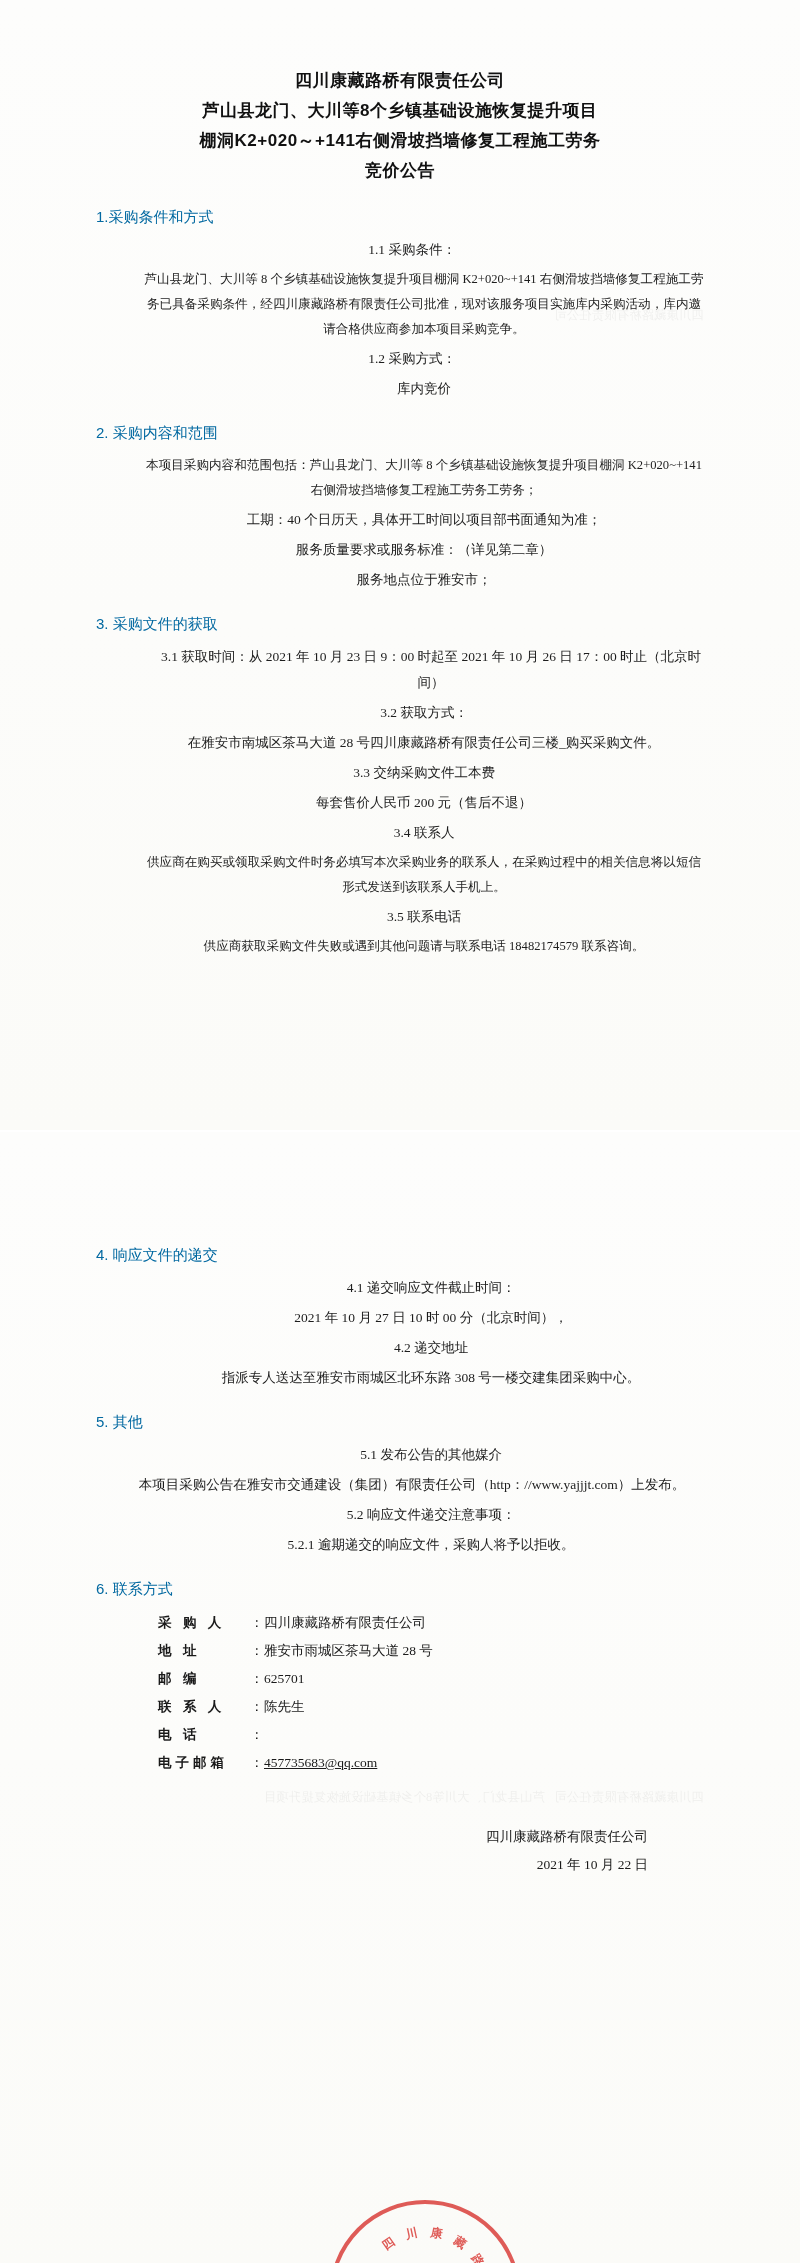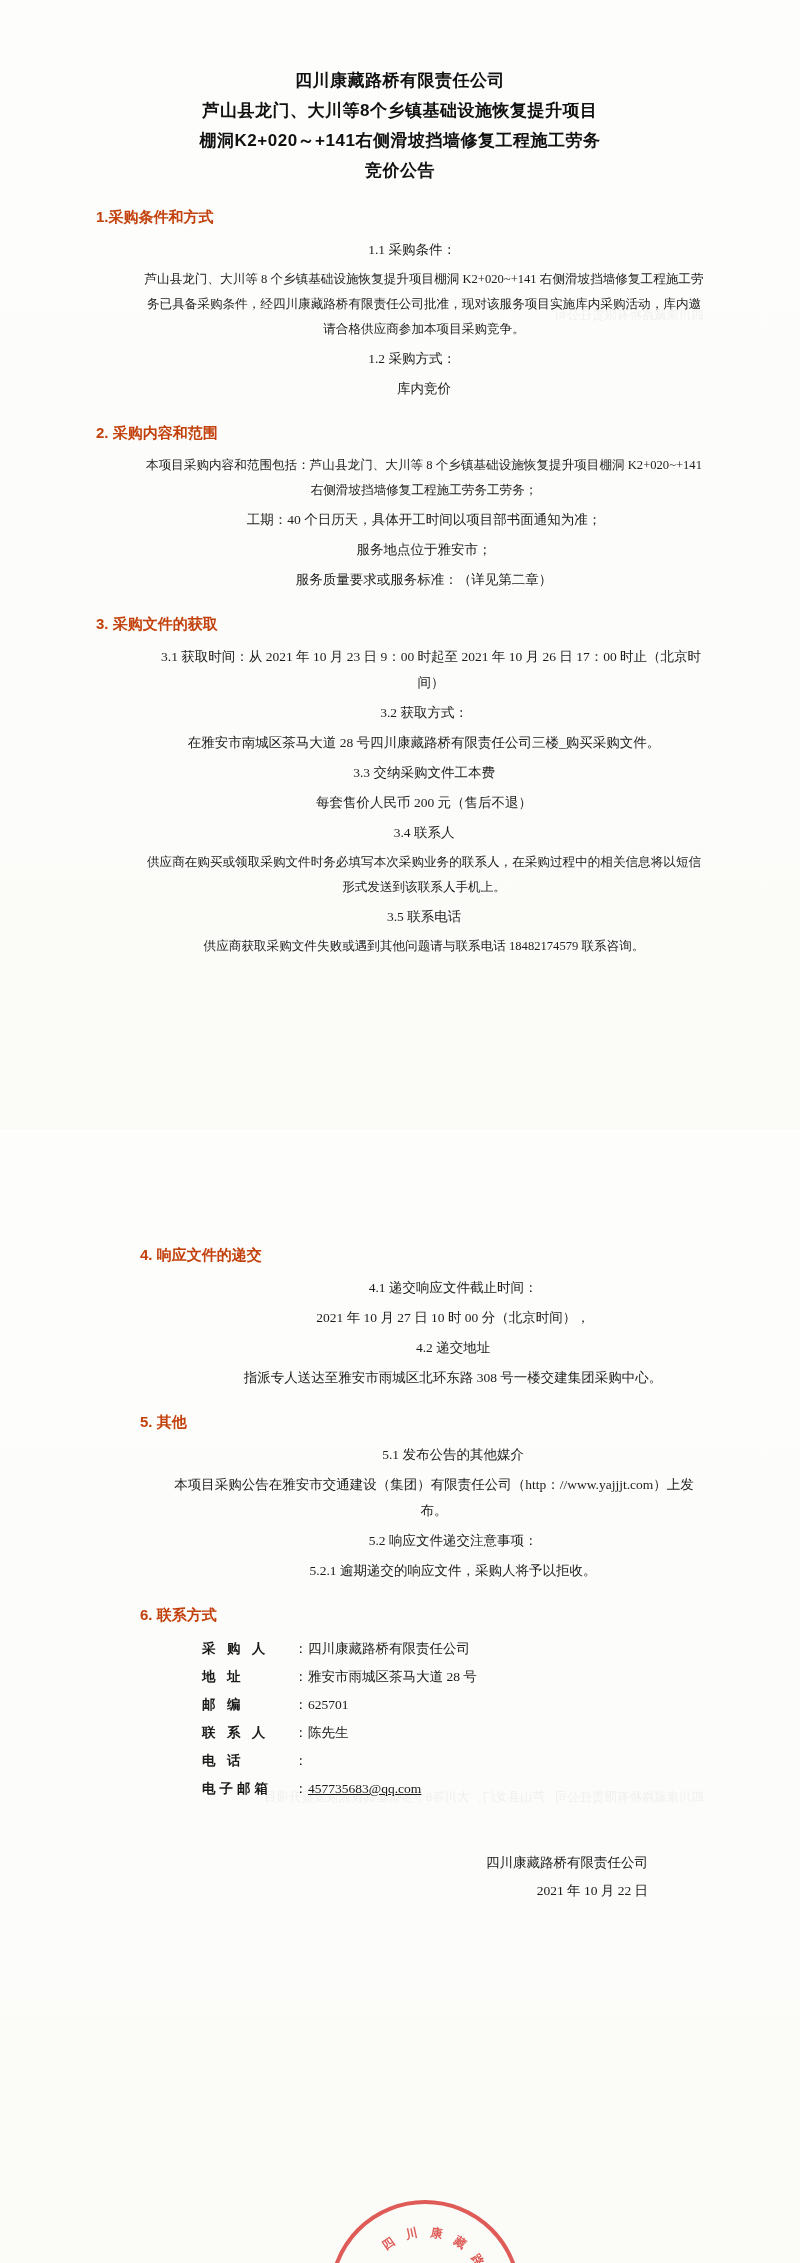--- a/index.html
+++ b/index.html
@@ -32,24 +32,24 @@
     font-family:"Liberation Sans", sans-serif;
     font-weight:bold;
     font-size:17px;
     letter-spacing:0.5px;
     line-height:30px;
     color:#111;
   }
   .title .l1{padding-top:66px;}
   h2.sec{
     font-family:"Liberation Sans", sans-serif;
-    font-weight:bold;
+    font-weight:normal;
     font-size:15px;
     margin:22px 0 10px 0;
-    color:#c2410c;
+    color:#0369a1;
   }
   .p{
     font-size:13.5px;
     line-height:26px;
     margin:4px 0;
     color:#1d1d1d;
     text-align:center;
   }
   .i1{margin-left:24px;}
   .i2{margin-left:48px;}
@@ -139,22 +139,22 @@
 
     <h2 class="sec">1.采购条件和方式</h2>
     <div class="p i1">1.1 采购条件：</div>
     <div class="p i2 small">芦山县龙门、大川等 8 个乡镇基础设施恢复提升项目棚洞 K2+020~+141 右侧滑坡挡墙修复工程施工劳务已具备采购条件，经四川康藏路桥有限责任公司批准，现对该服务项目实施库内采购活动，库内邀请合格供应商参加本项目采购竞争。</div>
     <div class="p i1">1.2 采购方式：</div>
     <div class="p i2">库内竞价</div>
 
     <h2 class="sec">2. 采购内容和范围</h2>
     <div class="p i2 small">本项目采购内容和范围包括：芦山县龙门、大川等 8 个乡镇基础设施恢复提升项目棚洞 K2+020~+141 右侧滑坡挡墙修复工程施工劳务工劳务；</div>
     <div class="p i2">工期：40 个日历天，具体开工时间以项目部书面通知为准；</div>
+    <div class="p i2">服务质量要求或服务标准：（详见第二章）</div>
     <div class="p i2">服务地点位于雅安市；</div>
-    <div class="p i2">服务质量要求或服务标准：（详见第二章）</div>
 
     <h2 class="sec">3. 采购文件的获取</h2>
     <div class="p i3">
       <span>3.1 获取时间：</span><span>从 2021 年 10 月 23 日 9：00 时起至 2021 年 10 月 26 日 17：00 时止（北京时间）</span>
     </div>
     <div class="p i2">3.2 获取方式：</div>
     <div class="p i2">在雅安市南城区茶马大道 28 号四川康藏路桥有限责任公司三楼_购买采购文件。</div>
     <div class="p i2">3.3 交纳采购文件工本费</div>
     <div class="p i2">每套售价人民币 200 元（售后不退）</div>
     <div class="p i2">3.4 联系人</div>
@@ -167,21 +167,21 @@
 
 <div class="divider"></div>
 
 <div class="page page2">
   <div class="sheet"></div>
 
   <div class="bleed b2">
     四川康藏路桥有限责任公司&nbsp;&nbsp;&nbsp;芦山县龙门、大川等8个乡镇基础设施恢复提升项目
   </div>
 
-  <div class="content" style="padding-top:92px;margin-left:44px;">
+  <div class="content" style="padding-top:92px;">
 
     <h2 class="sec">4. 响应文件的递交</h2>
     <div class="p i3">4.1 递交响应文件截止时间：</div>
     <div class="p i3">2021 年 10 月 27 日 10 时 00 分（北京时间），</div>
     <div class="p i3">4.2 递交地址</div>
     <div class="p i3">指派专人送达至雅安市雨城区北环东路 308 号一楼交建集团采购中心。</div>
 
     <h2 class="sec">5. 其他</h2>
     <div class="p i3">5.1 发布公告的其他媒介</div>
     <div class="p i1">本项目采购公告在雅安市交通建设（集团）有限责任公司（http：//www.yajjjt.com）上发布。</div>

